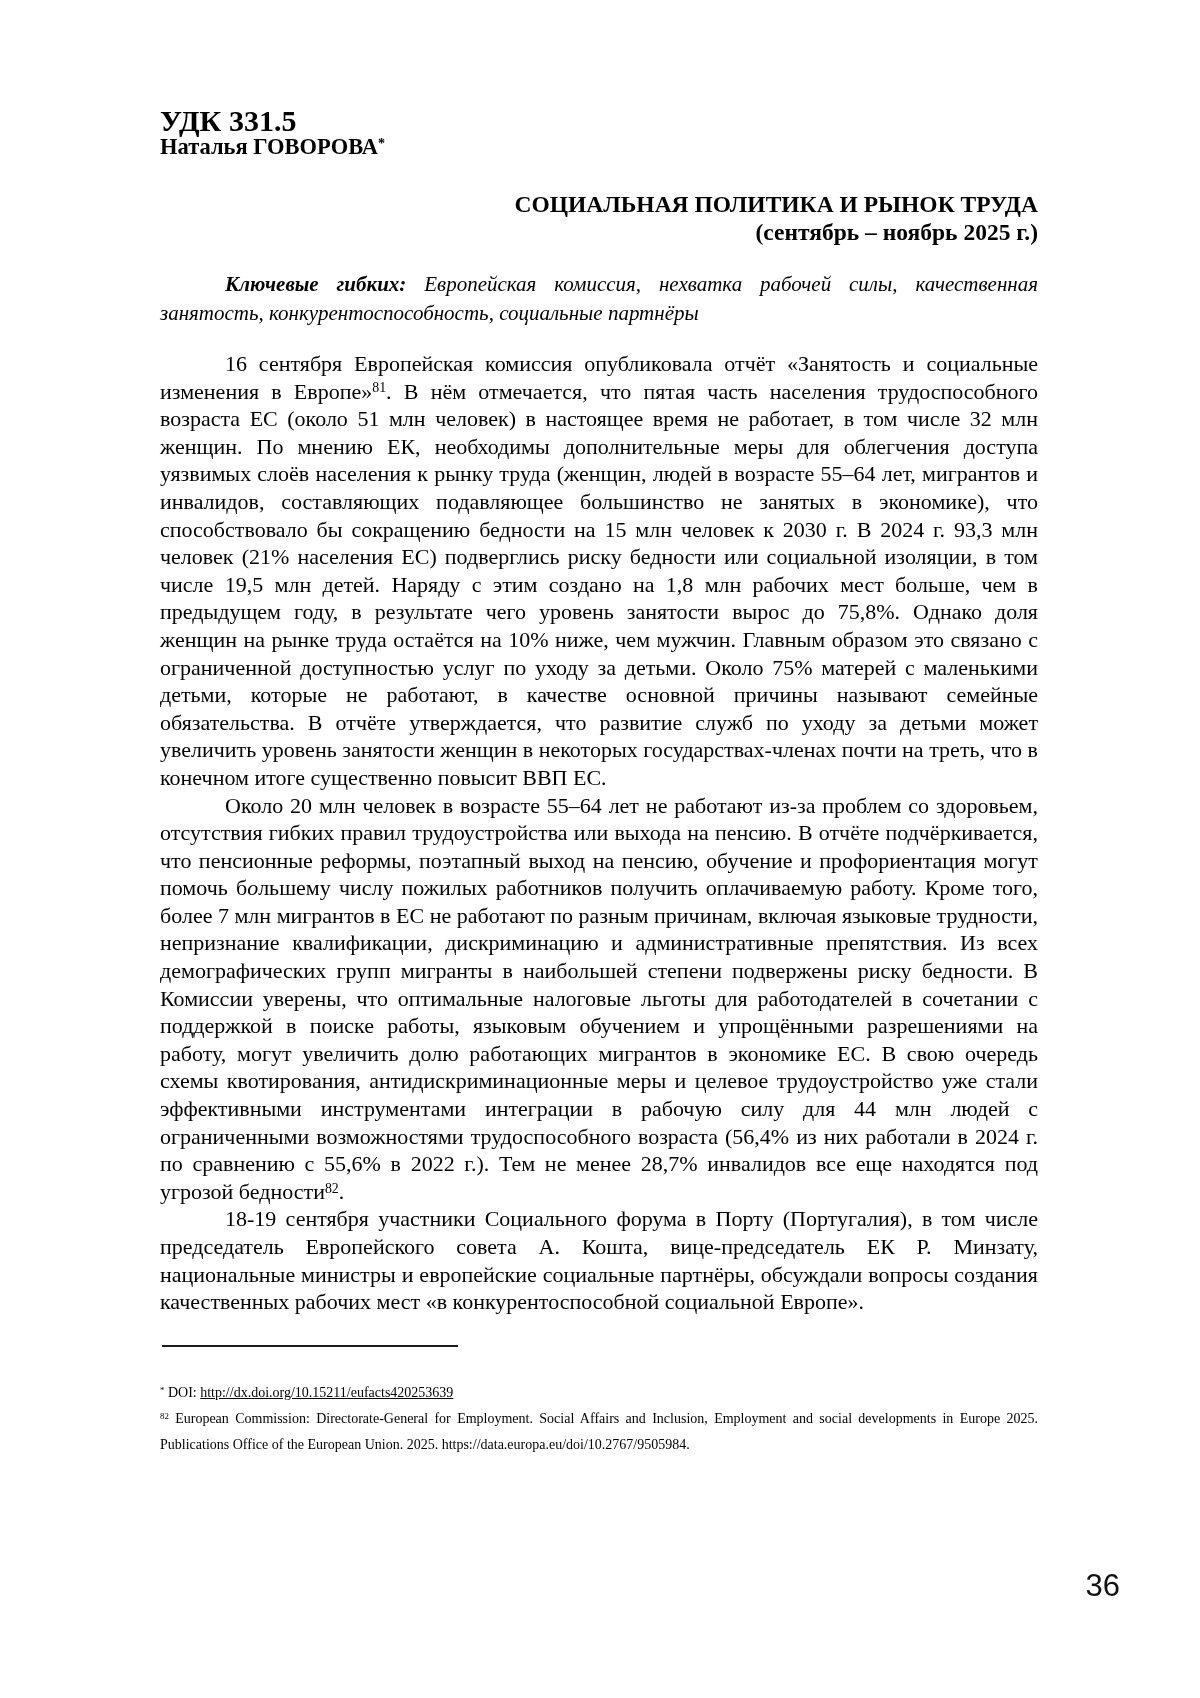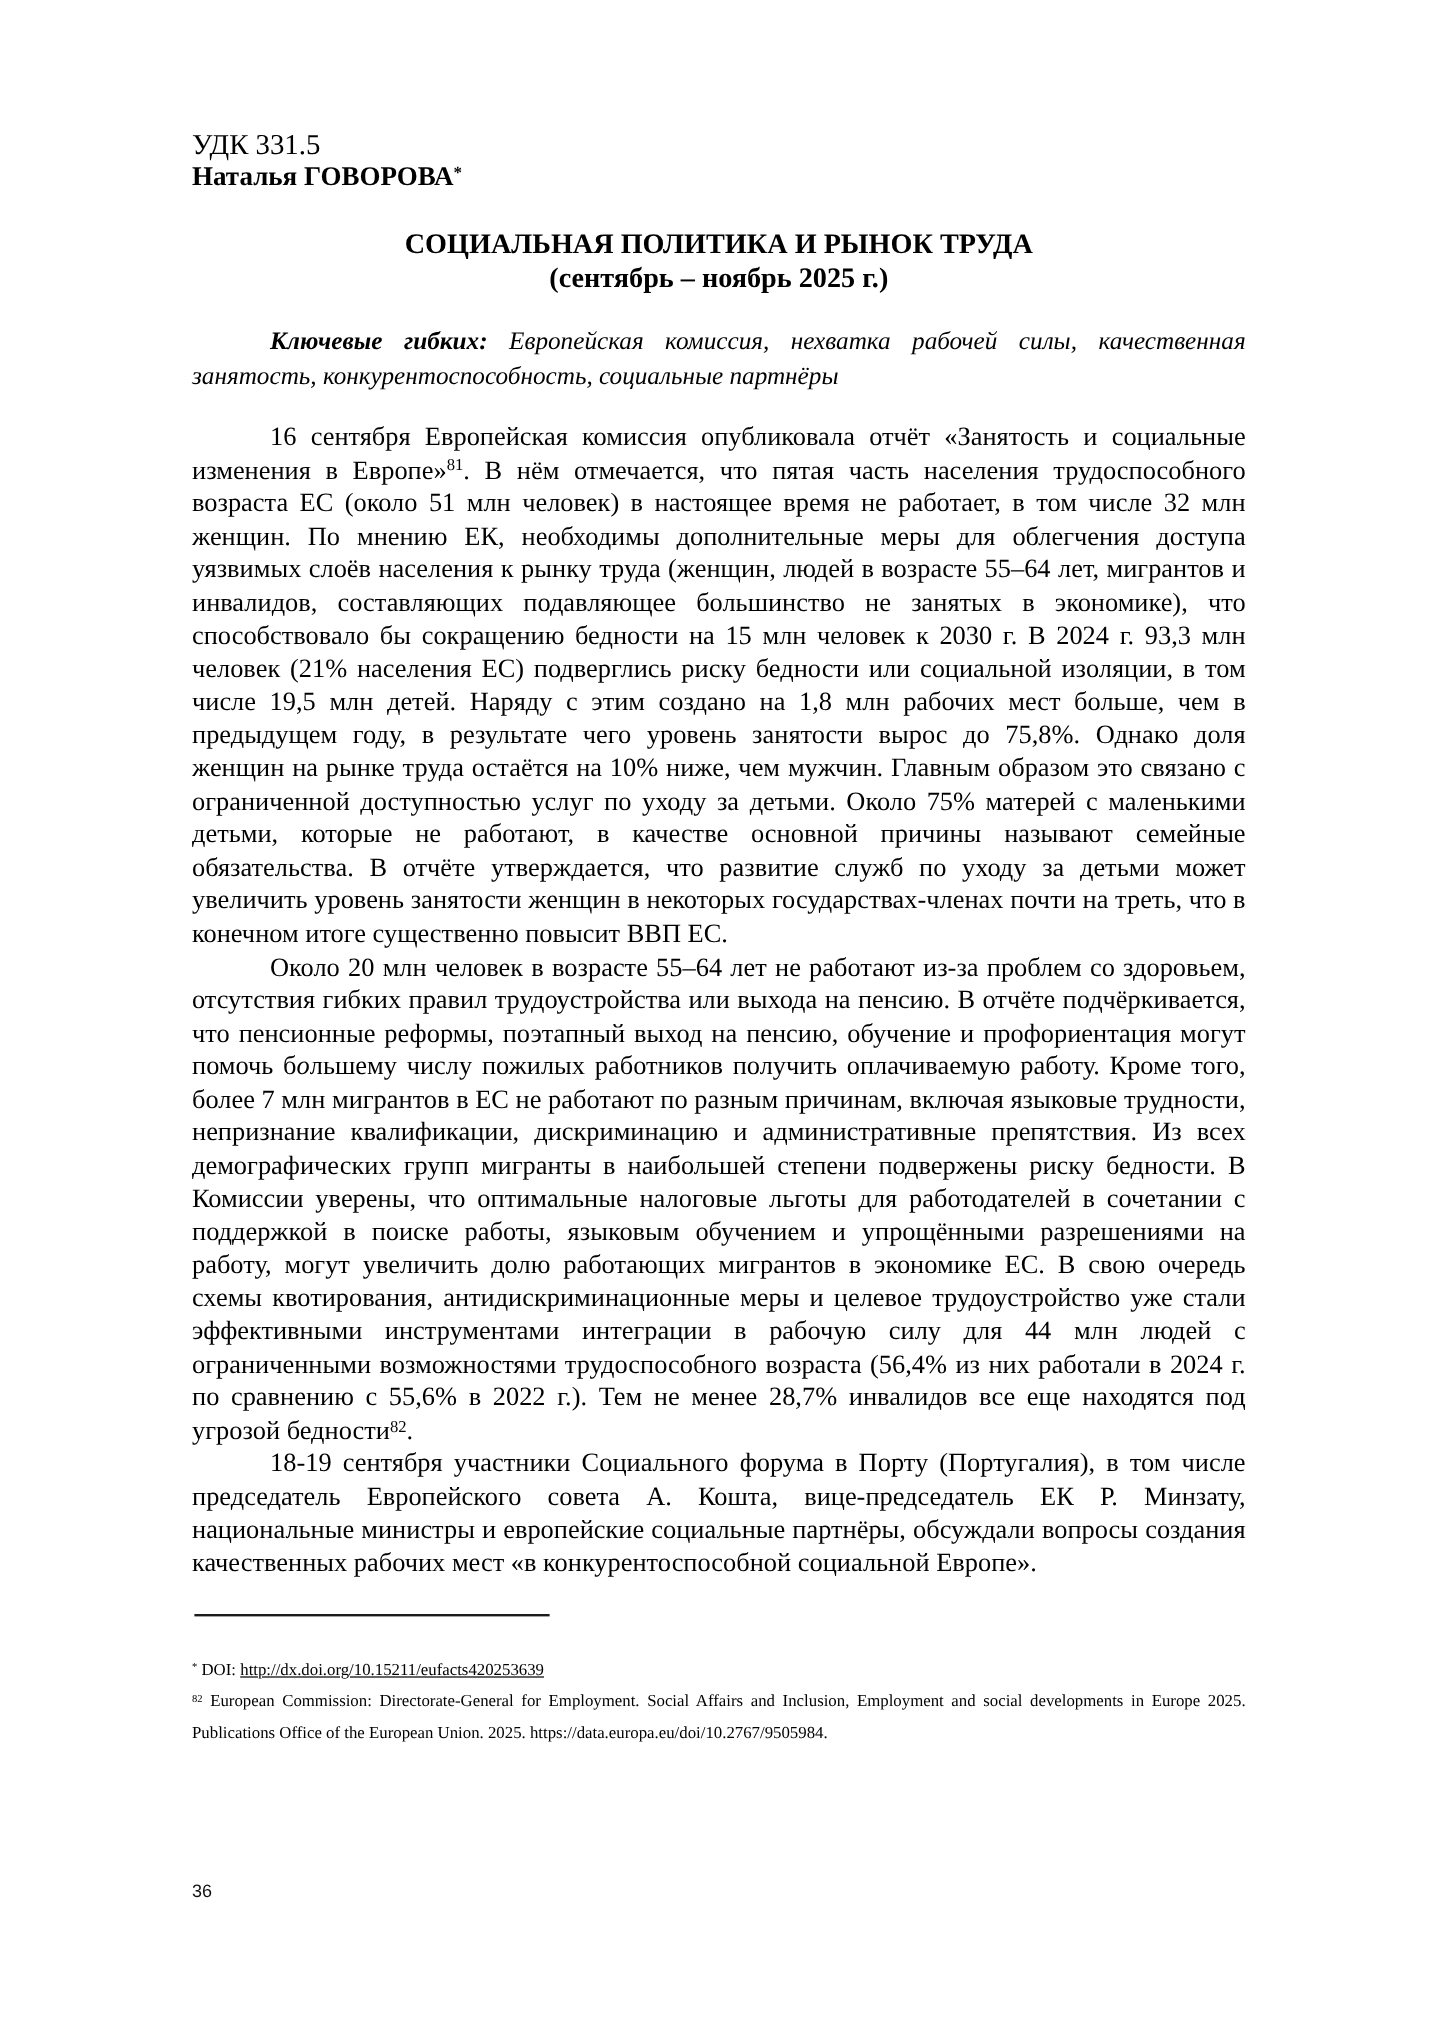--- a/index.html
+++ b/index.html
@@ -7,29 +7,29 @@
     position: relative;
     width: 1200px;
     height: 1698px;
     background: #ffffff;
     font-family: "Liberation Serif", serif;
     color: #000000;
     overflow: hidden;
   }
   .udk {
     position: absolute; left: 160px; top: 108px;
-    font-size: 24px; font-weight: normal; line-height: 26px;
+    font-size: 30px; font-weight: bold; line-height: 26px;
   }
   .author {
     position: absolute; left: 160px; top: 134px;
     font-size: 22.5px; font-weight: bold; line-height: 26px;
   }
   .title {
     position: absolute; left: 160px; top: 190px; width: 878px;
-    font-size: 23.5px; font-weight: bold; text-align: center; line-height: 28px;
+    font-size: 23.5px; font-weight: bold; text-align: right; line-height: 28px;
   }
   .keywords {
     position: absolute; left: 160px; top: 270px; width: 878px; margin: 0;
     font-size: 21px; font-style: italic; line-height: 28.5px;
     text-align: justify; text-indent: 65px;
   }
   .keywords b { font-weight: bold; }
   .bodytext {
     position: absolute; left: 160px; top: 350px; width: 878px;
     font-size: 22px; line-height: 27.6px; text-align: justify;
@@ -44,22 +44,22 @@
     width: 296px; height: 2px; background: #1b1b1b;
   }
   .footnotes {
     position: absolute; left: 160px; top: 1380px; width: 878px;
     font-size: 14px; line-height: 26px; text-align: justify;
   }
   .fn { margin: 0; }
   .link { color: #000000; text-decoration: underline; cursor: pointer; }
   .pagenum {
     position: absolute; left: 160px; top: 1568px; width: 960px;
-    text-align: left; font-family: "Liberation Sans", sans-serif;
-    font-size: 15px; color: #111111;
+    text-align: right; font-family: "Liberation Sans", sans-serif;
+    font-size: 31px; color: #111111;
   }
 </style>
 </head>
 <body>
 
 <div class="page">
 
   <div class="udk">УДК 331.5</div>
 
   <div class="author"><span>Наталья ГОВОРОВА</span><span class="sup">*</span></div>

